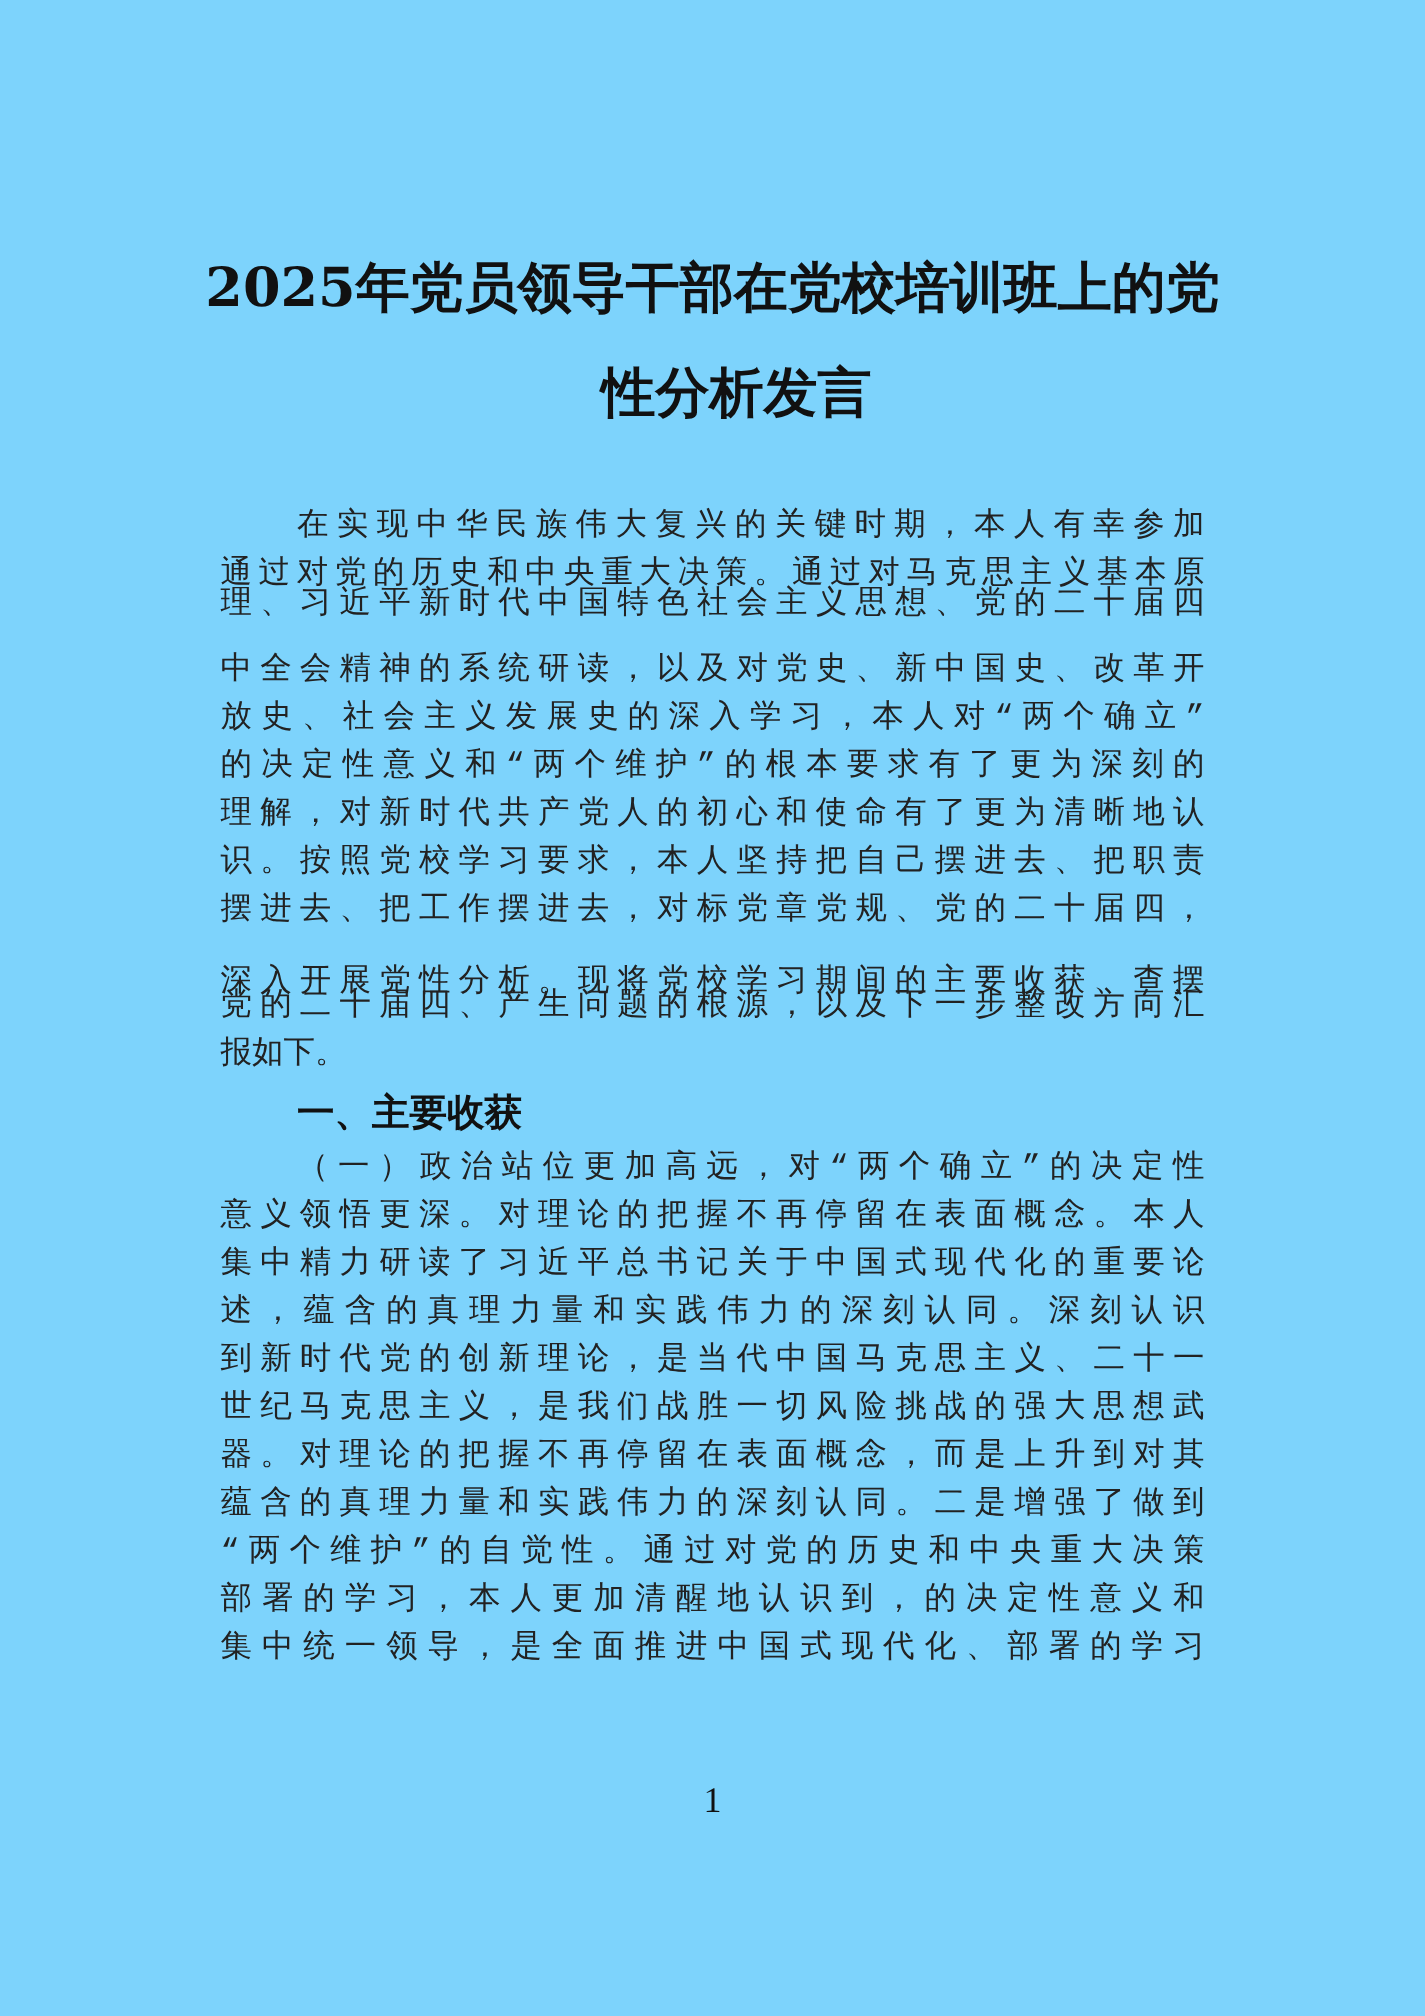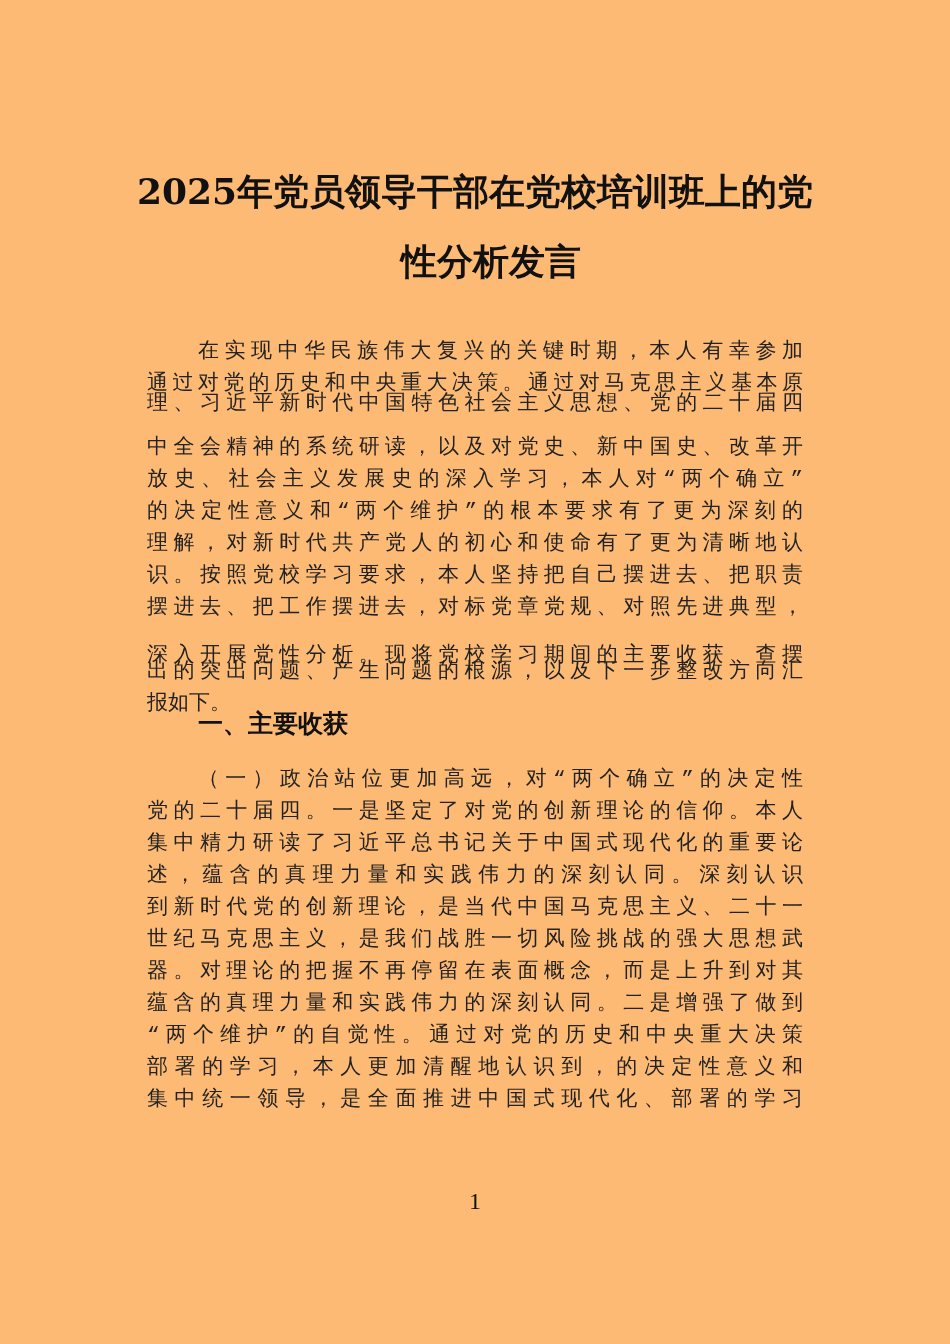--- a/index.html
+++ b/index.html
@@ -1,17 +1,17 @@
 <!DOCTYPE html>
 <html><head>
 <meta charset="utf-8">
 <style>
   html, body { margin: 0; padding: 0; background: #ffffff; }
   body { width: 950px; height: 1344px; position: relative; overflow: hidden; }
-  .page { position: absolute; left: 0; top: 0; width: 950px; height: 1344px; background: #fdba74; }
+  .page { position: absolute; left: 0; top: 0; width: 950px; height: 1344px; background: #7dd3fc; }
   .title-line {
     position: absolute; left: 0; width: 950px; text-align: center;
     font-family: "DejaVu Serif", "Liberation Serif", serif;
     font-weight: bold; font-size: 36px; color: #111; letter-spacing: 0px; white-space: nowrap;
   }
   .t1 { top: 168px; }
   .t2 { top: 238px; padding-left: 16px; }
   .body-line {
     position: absolute; left: 147px; width: 656px;
     font-family: Liberation Mono, monospace;
@@ -40,31 +40,31 @@
 
   <div>
     <div class="body-line indent" style="top:336px">在实现中华民族伟大复兴的关键时期，本人有幸参加</div>
     <div class="body-line" style="top:368px">通过对党的历史和中央重大决策。通过对马克思主义基本原</div>
     <div class="body-line" style="top:388px">理、习近平新时代中国特色社会主义思想、党的二十届四</div>
     <div class="body-line" style="top:432px">中全会精神的系统研读，以及对党史、新中国史、改革开</div>
     <div class="body-line" style="top:464px">放史、社会主义发展史的深入学习，本人对“两个确立”</div>
     <div class="body-line" style="top:496px">的决定性意义和“两个维护”的根本要求有了更为深刻的</div>
     <div class="body-line" style="top:528px">理解，对新时代共产党人的初心和使命有了更为清晰地认</div>
     <div class="body-line" style="top:560px">识。按照党校学习要求，本人坚持把自己摆进去、把职责</div>
-    <div class="body-line" style="top:592px">摆进去、把工作摆进去，对标党章党规、对照先进典型，</div>
+    <div class="body-line" style="top:592px">摆进去、把工作摆进去，对标党章党规、党的二十届四，</div>
     <div class="body-line" style="top:640px">深入开展党性分析。现将党校学习期间的主要收获、查摆</div>
-    <div class="body-line" style="top:656px">出的突出问题、产生问题的根源，以及下一步整改方向汇</div>
+    <div class="body-line" style="top:656px">党的二十届四、产生问题的根源，以及下一步整改方向汇</div>
     <div class="body-line last" style="top:688px">报如下。</div>
   </div>
 
-  <div class="heading-line" style="top:708px">一、主要收获</div>
+  <div class="heading-line" style="top:726px">一、主要收获</div>
 
   <div>
     <div class="body-line indent" style="top:764px">（一）政治站位更加高远，对“两个确立”的决定性</div>
-    <div class="body-line" style="top:796px">党的二十届四。一是坚定了对党的创新理论的信仰。本人</div>
+    <div class="body-line" style="top:796px">意义领悟更深。对理论的把握不再停留在表面概念。本人</div>
     <div class="body-line" style="top:828px">集中精力研读了习近平总书记关于中国式现代化的重要论</div>
     <div class="body-line" style="top:860px">述，蕴含的真理力量和实践伟力的深刻认同。深刻认识</div>
     <div class="body-line" style="top:892px">到新时代党的创新理论，是当代中国马克思主义、二十一</div>
     <div class="body-line" style="top:924px">世纪马克思主义，是我们战胜一切风险挑战的强大思想武</div>
     <div class="body-line" style="top:956px">器。对理论的把握不再停留在表面概念，而是上升到对其</div>
     <div class="body-line" style="top:988px">蕴含的真理力量和实践伟力的深刻认同。二是增强了做到</div>
     <div class="body-line" style="top:1020px">“两个维护”的自觉性。通过对党的历史和中央重大决策</div>
     <div class="body-line" style="top:1052px">部署的学习，本人更加清醒地认识到，的决定性意义和</div>
     <div class="body-line" style="top:1084px">集中统一领导，是全面推进中国式现代化、部署的学习</div>
   </div>

